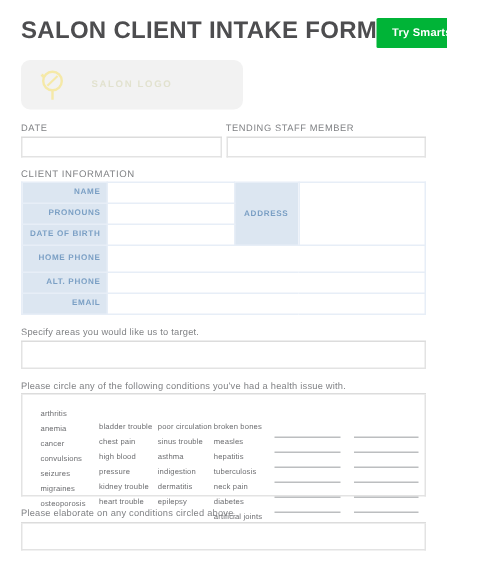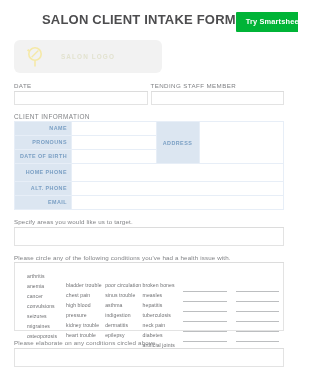--- a/index.html
+++ b/index.html
@@ -24,27 +24,26 @@
   }
 
   
   .header-row {
     display: flex;
     align-items: flex-start;
     justify-content: space-between;
     padding-top: 13px;
   }
   .form-title {
-    font-size: 13px;
+    font-size: 16px;
     font-weight: bold;
     letter-spacing: 0.2px;
     color: #4d4d4f;
     line-height: 1;
     white-space: nowrap;
-    margin-left: 28px;
   }
   .cta-button {
     background: #00b437;
     color: #ffffff;
     font-size: 7.4px;
     font-weight: bold;
     letter-spacing: 0.15px;
     border: none;
     border-radius: 1px;
     padding: 5px 10px 6px 10px;

